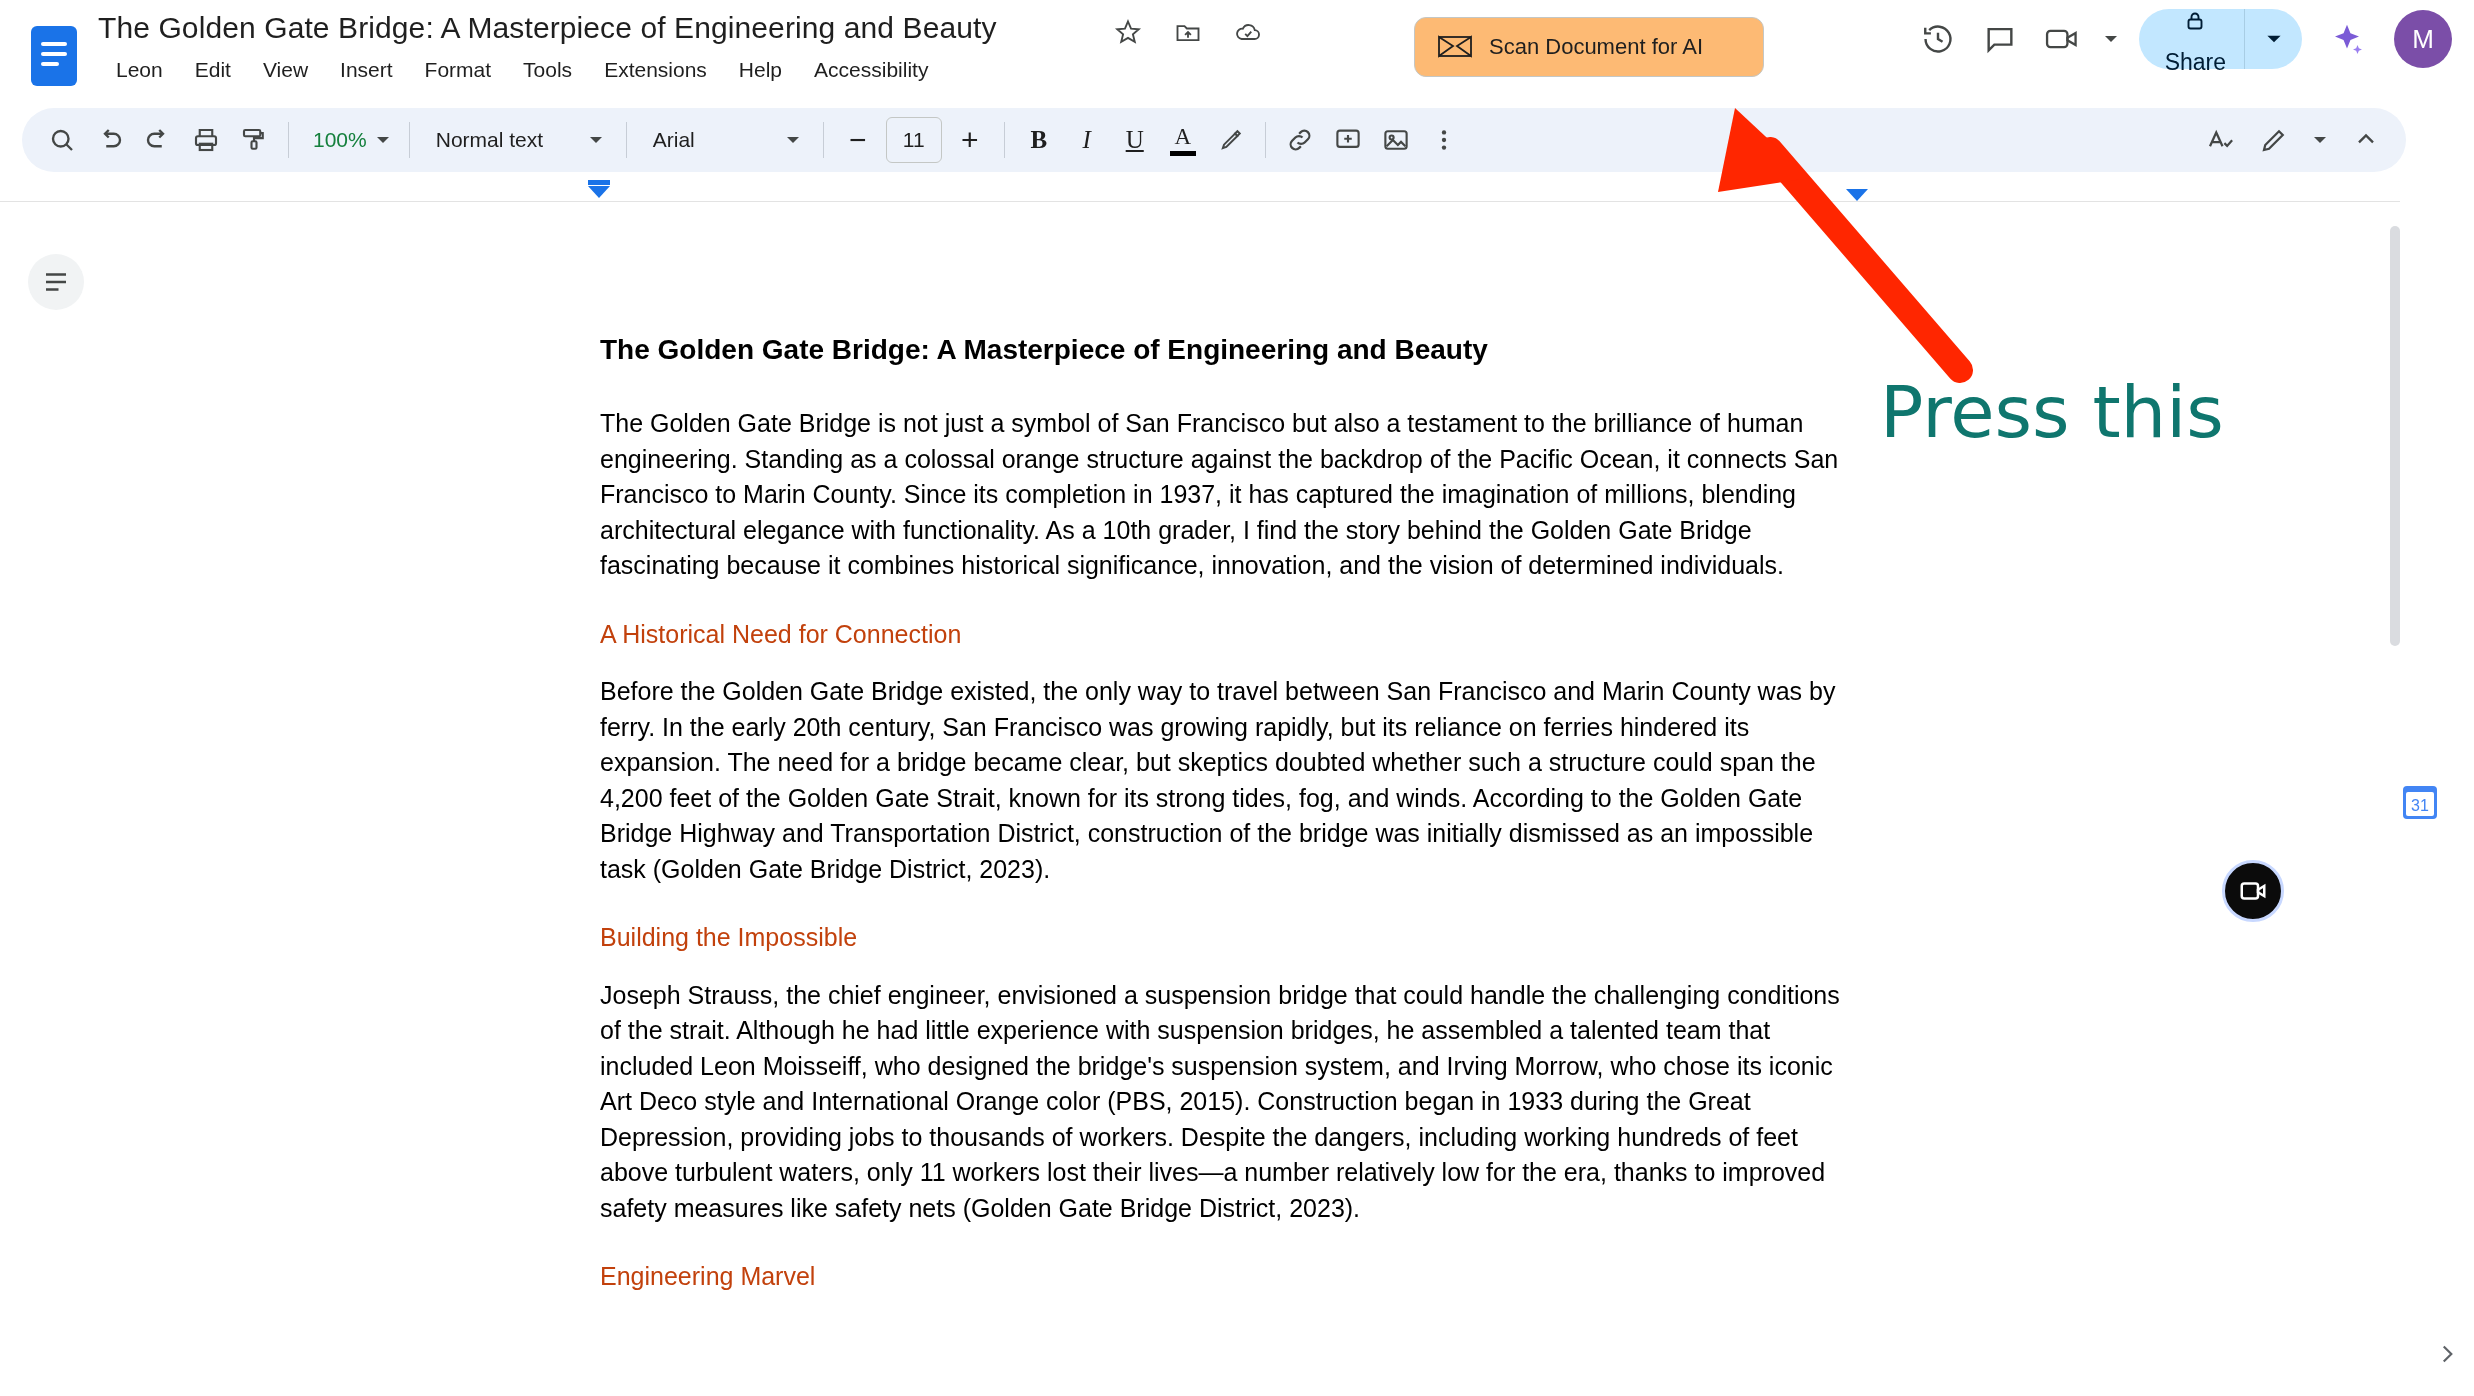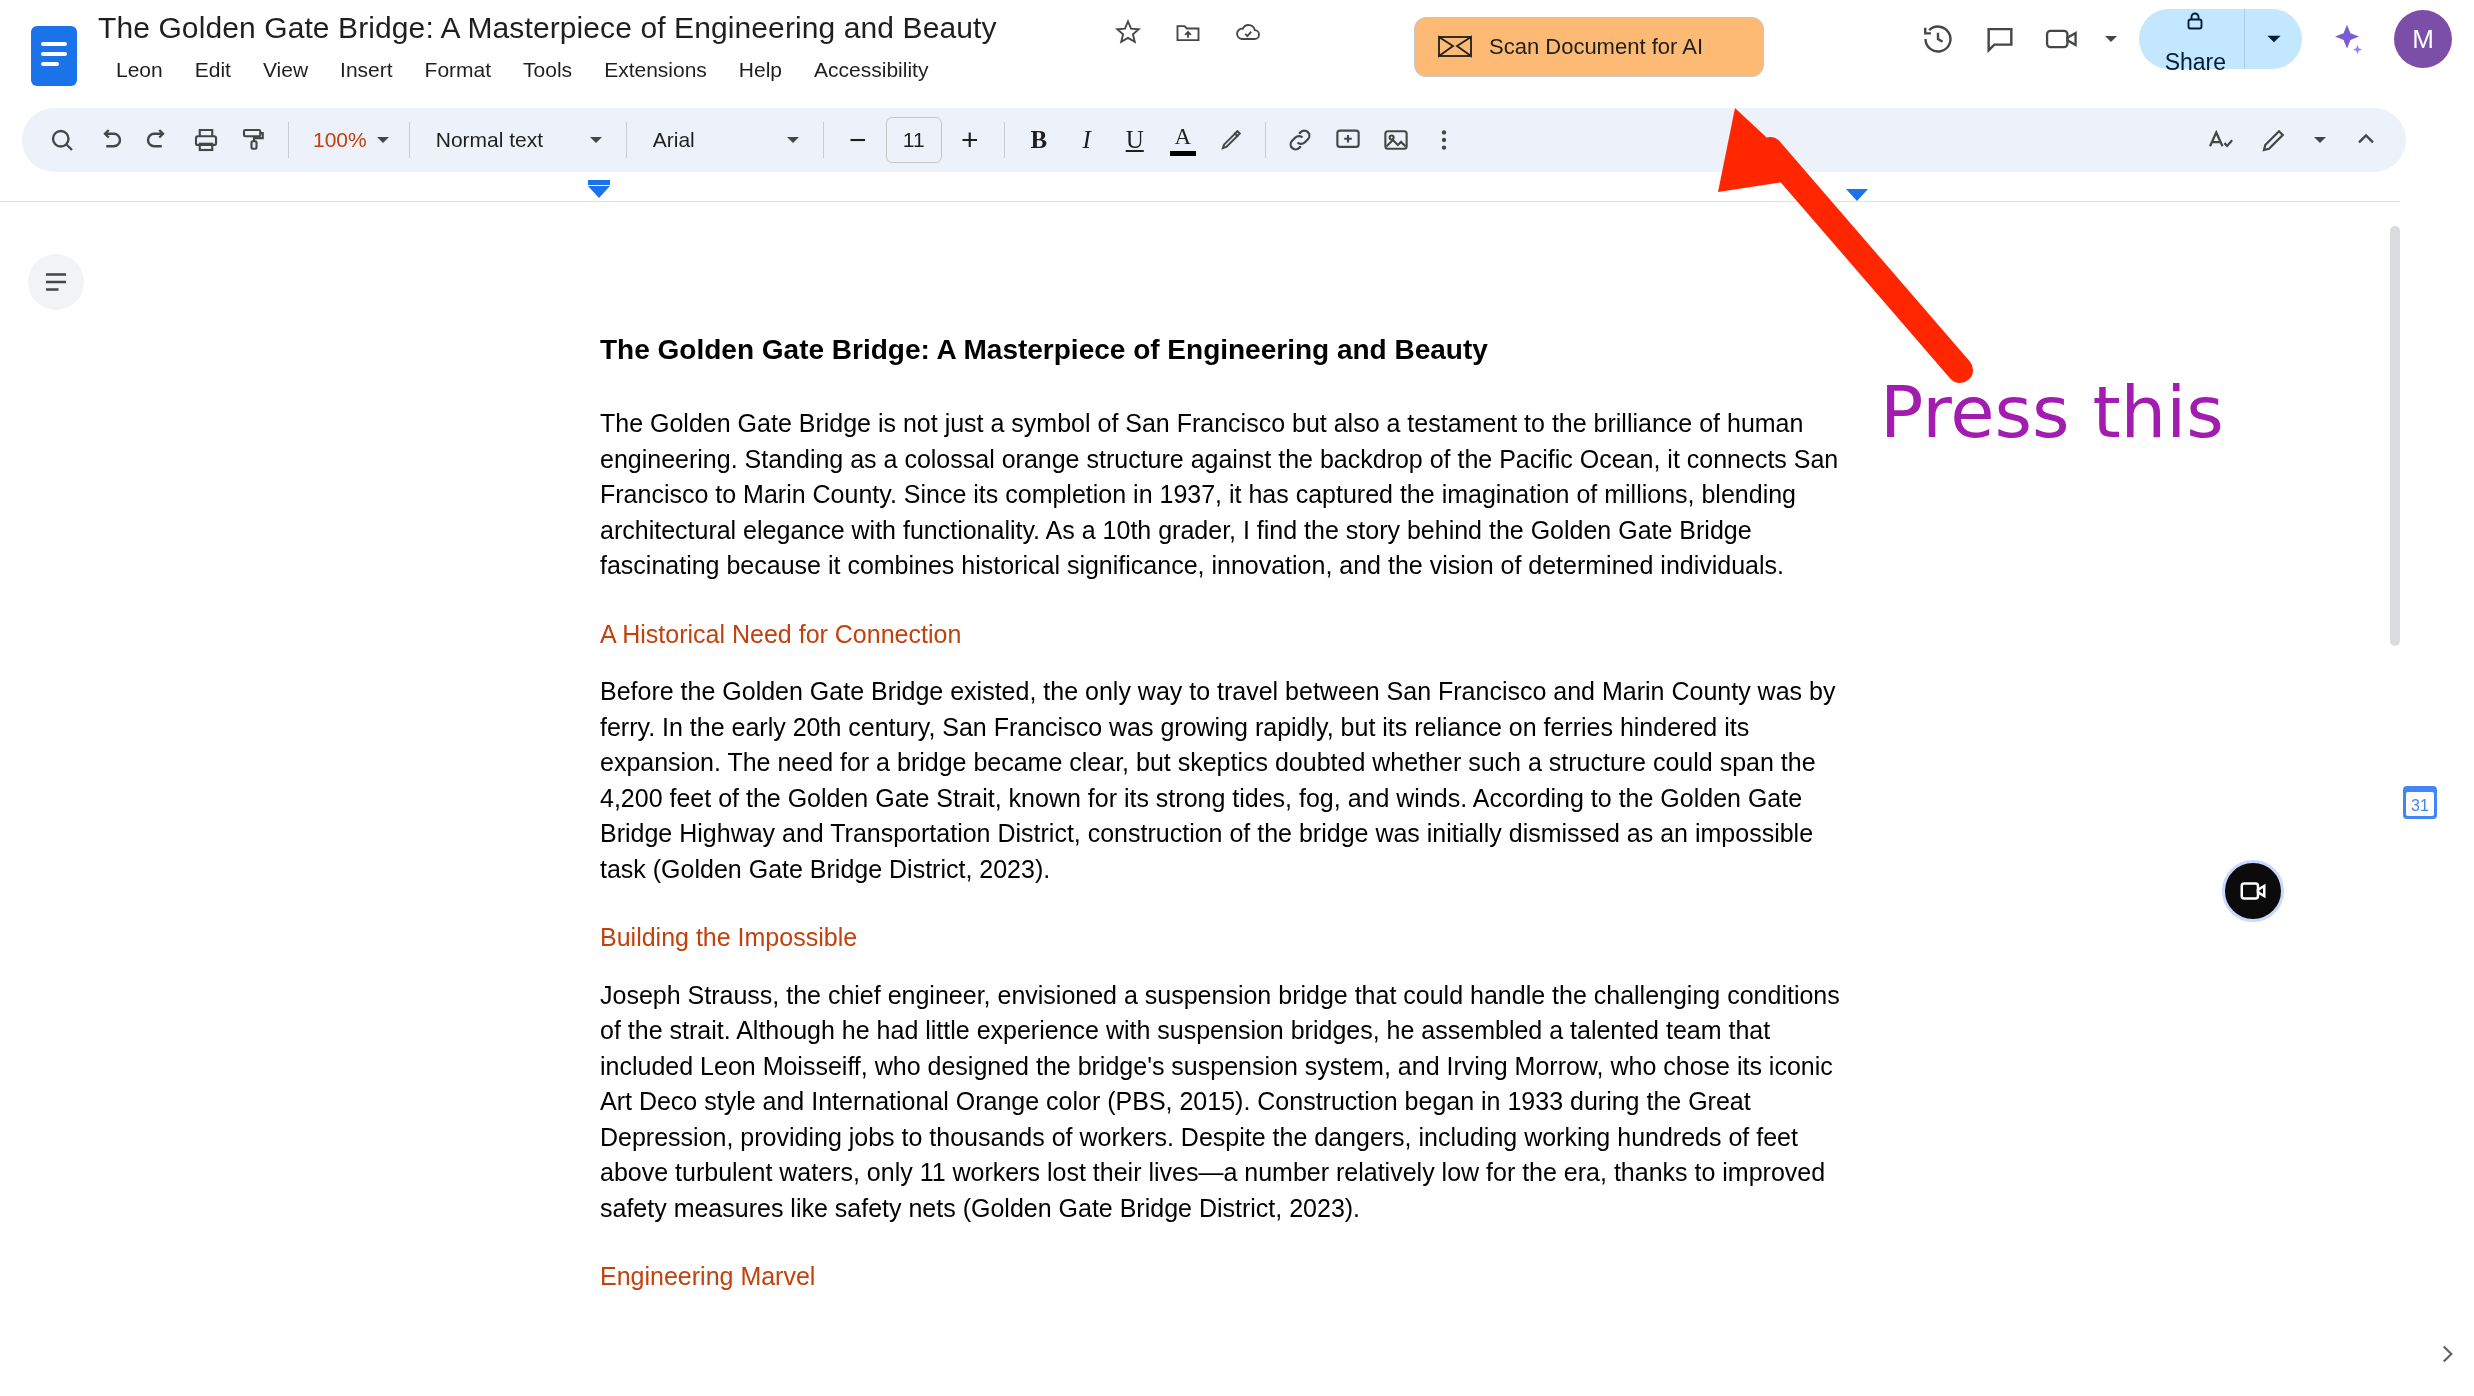--- a/index.html
+++ b/index.html
@@ -87,21 +87,21 @@
     background: #edf2fa; border-radius: 34px;
     display: flex; align-items: center; padding: 0 16px; gap: 0px;
   }
   .tb {
     height: 48px; min-width: 48px; border-radius: 8px;
     display: flex; align-items: center; justify-content: center;
     color: #444746; cursor: pointer; padding: 0 6px;
   }
   .tb-sep { width: 1px; height: 36px; background: #c7cdd6; margin: 0 10px; }
   .zoom-box { display:flex; align-items:center; gap: 6px; padding: 0 6px 0 14px; height:48px; border-radius:8px; cursor:pointer;}
-  .zoom-box .v { font-size: 21px; color: #c2410c; }
+  .zoom-box .v { font-size: 21px; color: #15803d; }
   .style-box { display:flex; align-items:center; justify-content: space-between; width: 196px; height:48px; border-radius:8px; padding: 0 10px 0 16px; cursor:pointer;}
   .style-box .v { font-size: 21px; color: #1f1f1f; }
   .font-box { display:flex; align-items:center; justify-content: space-between; width: 176px; height:48px; border-radius:8px; padding: 0 10px 0 16px; cursor:pointer;}
   .font-box .v { font-size: 21px; color: #1f1f1f; }
   .fsize-wrap { display:flex; align-items:center; gap: 4px; }
   .fsize-input {
     width: 56px; height: 46px; border: 1px solid #c4c7c5; border-radius: 6px;
     text-align: center; font-size: 21px; color: #1f1f1f; background: #edf2fa;
   }
   .tb .glyph-b { font-weight: 700; font-size: 25px; color:#1f1f1f; font-family: "Liberation Serif", serif;}
@@ -164,21 +164,21 @@
   .float-btn {
     position: absolute; left: 2222px; top: 860px; width: 62px; height: 62px;
     border-radius: 50%; background: #0b0b0b; border: 3px solid #c8d8ff;
     display:flex; align-items:center; justify-content:center; cursor:pointer;
   }
 
   
   .annot { position: absolute; left: 0; top: 0; width: 2474px; height: 1396px; pointer-events: none; }
   .annot-text {
     position: absolute; left: 1880px; top: 370px;
-    font-size: 72px; color: #a21caf; font-family: "DejaVu Sans", sans-serif;
+    font-size: 72px; color: #0f766e; font-family: "DejaVu Sans", sans-serif;
     white-space: nowrap;
   }
 </style>
 </head>
 <body>
 
 <div class="app">
 
   <div class="header">
 

